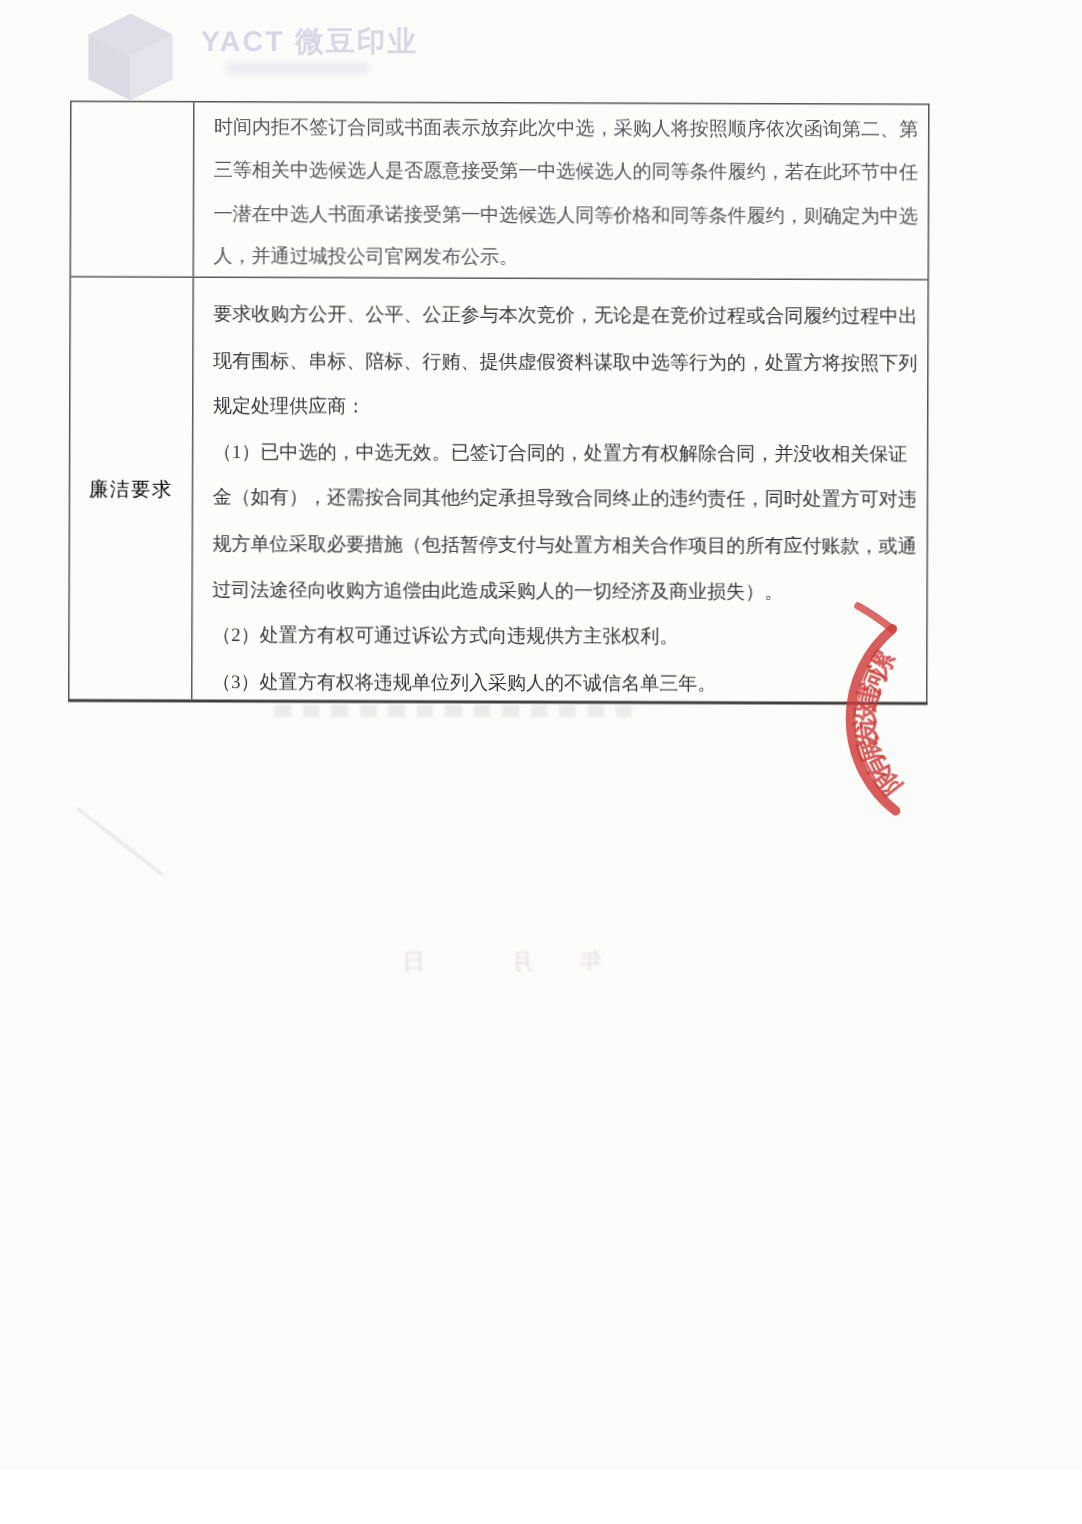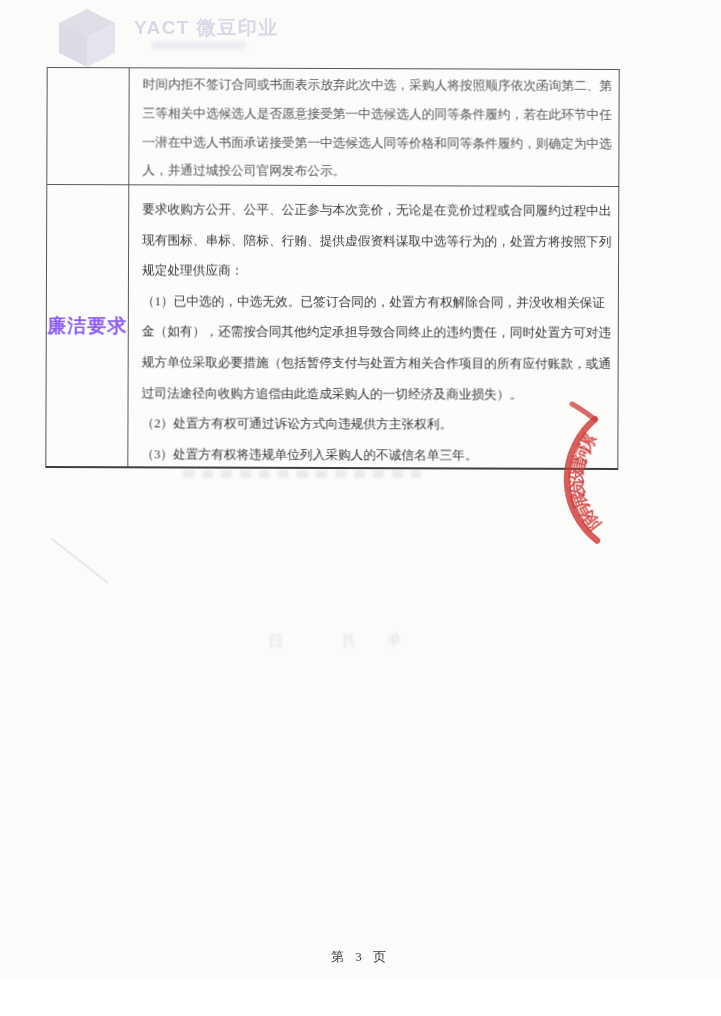--- a/index.html
+++ b/index.html
@@ -28,21 +28,21 @@
     transform:rotate(0.2deg);
     filter:blur(0.24px);
     background:rgba(255,255,255,.25);
   }
   .trow{display:flex;}
   .r1{height:116px; border-bottom:1px solid #5a5a5a;}
   .r2{height:281px;}
   .th{
     flex:none; width:81px; border-right:1px solid #5a5a5a;
     display:flex; align-items:center; justify-content:center;
-    font-size:19px; color:#8b5cf6; letter-spacing:1px; font-weight:bold;
+    font-size:13px; color:#000000; letter-spacing:1px; font-weight:normal;
   }
   .td{flex:1; overflow:hidden;}
   .r1 .td{padding:2px 5px 0 13px;}
   .r2 .td{padding:9px 5px 0 13px;}
   .line{margin:0; white-space:nowrap; font-size:12.7px;}
   .r1 .line{line-height:28.8px; color:#54545a;}
   .r2 .line{line-height:30.6px; color:#38383c;}
   
   .seal{position:absolute; left:545px; top:392px; width:172px; height:180px; pointer-events:none;}
   .seal svg{position:absolute; left:0; top:0;}
@@ -140,15 +140,14 @@
   </div>
 
   <div class="smudge-under-table"></div>
   <div class="bleed-chars">
     <span>日</span>
     <span>月</span>
     <span>年</span>
   </div>
   <div class="streak"></div>
 
-  <div class="footer">第 3 页</div>
 
 </div>
 
 </body></html>

